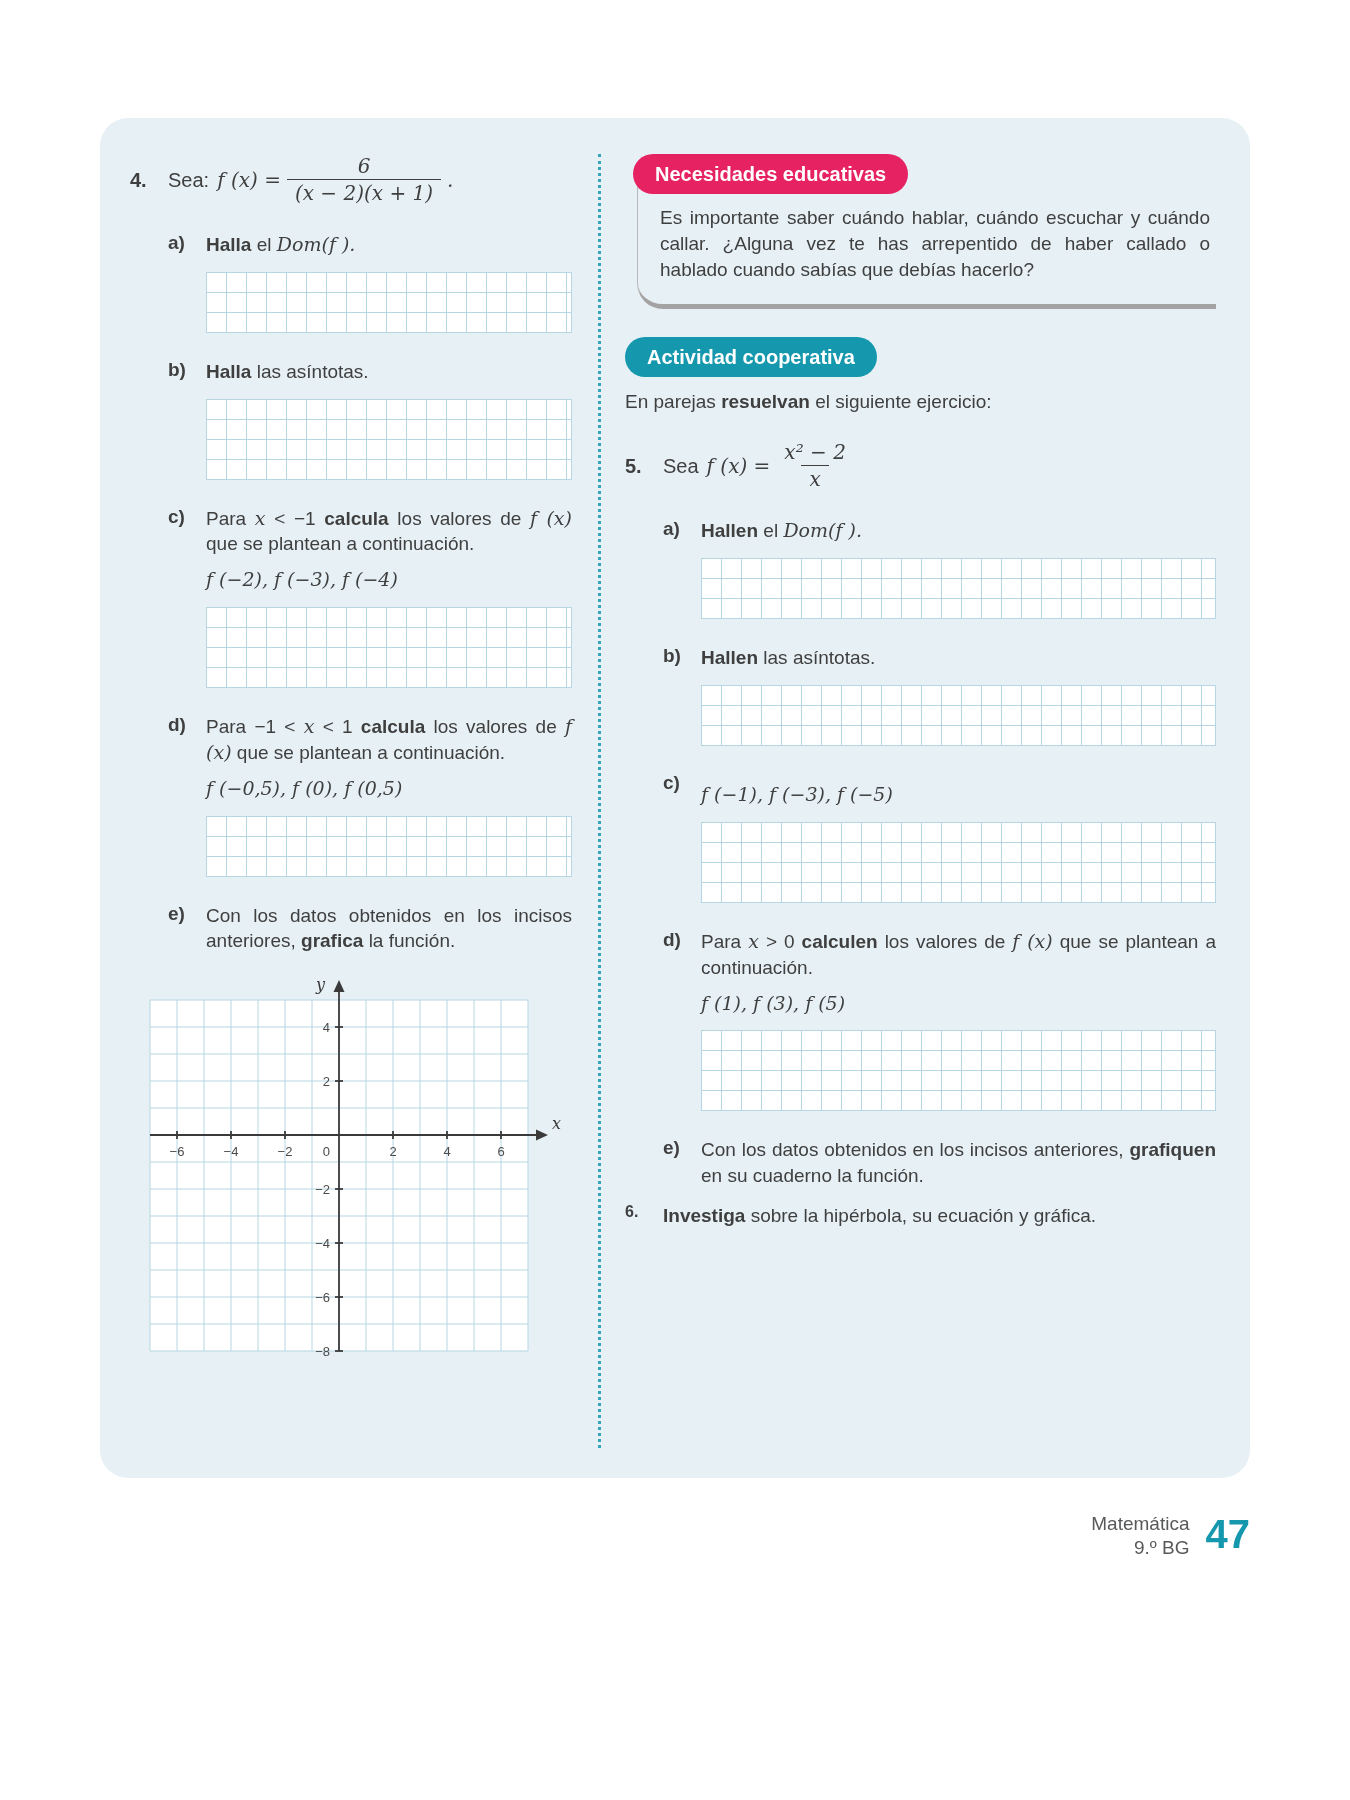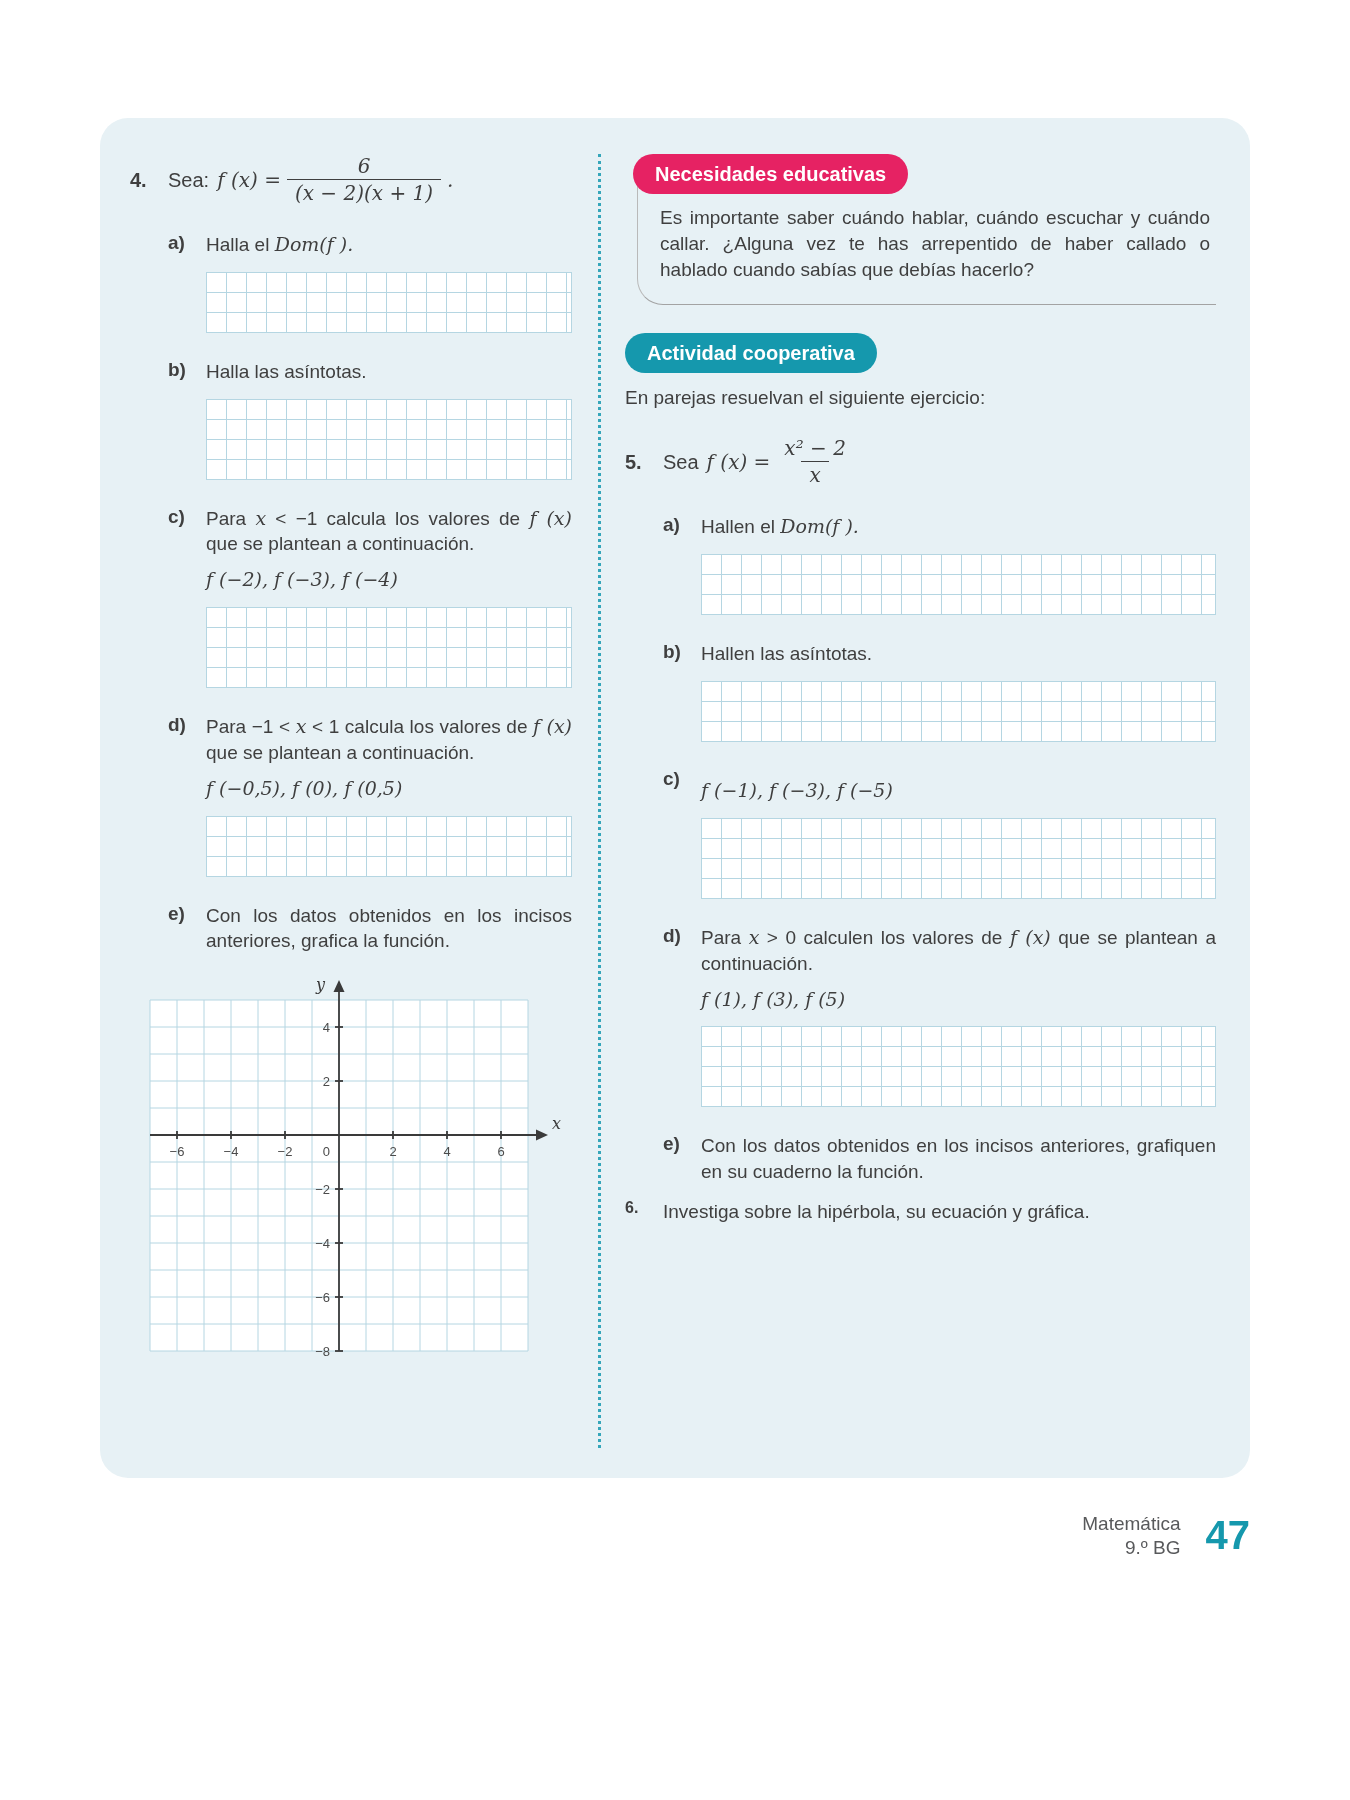--- a/index.html
+++ b/index.html
@@ -10,21 +10,21 @@
          background:var(--panel-bg,#e7f1f5);border-radius:28px;
          display:flex;padding:36px 34px 30px 30px;box-sizing:border-box;overflow:hidden;}
 
   .col-left{width:442px;flex:0 0 auto;}
   .divider{margin-left:26px;border-left:3px dotted var(--divider,#35a6ba);width:0;}
   .col-right{flex:1;padding-left:24px;min-width:0;}
 
   
   .ptext{margin:0;font-size:19px;line-height:1.36;text-align:justify;}
   .seg-n{font-weight:normal;}
-  .seg-b{font-weight:normal;}
+  .seg-b{font-weight:bold;}
   .seg-i{font-family:"DejaVu Serif",serif;font-style:italic;}
   .seg-it{font-style:italic;}
   .vals{margin-top:10px;text-align:left;}
 
   
   .item-head{display:flex;align-items:center;font-size:20px;}
   .item-num{width:38px;font-weight:bold;flex:0 0 auto;}
   .intro{margin-right:8px;}
   .math{font-family:"DejaVu Serif",serif;font-style:italic;font-size:20px;}
   .frac{display:inline-flex;flex-direction:column;align-items:center;margin:0 6px;
@@ -56,34 +56,34 @@
 
   
   .badge{display:inline-block;padding:8px 22px;border-radius:22px;color:#fff;
          font-weight:bold;font-size:20px;line-height:1.2;}
   .badge-pink{background:var(--pink,#e62263);}
   .badge-teal{background:var(--teal,#1598ad);}
 
   .needs{position:relative;}
   .needs .badge{position:relative;z-index:1;margin-left:8px;}
   .needs-body{margin-left:12px;margin-top:-21px;padding:32px 6px 20px 22px;
-              border-left:1px solid #b9b9b9;border-bottom:1px solid #a3a3a3;
+              border-left:1px solid #b9b9b9;border-bottom:5px solid #a3a3a3;
               border-bottom-left-radius:26px;font-size:19px;line-height:1.38;text-align:justify;}
 
   .coop-badge-row{margin-top:28px;}
   .coop-intro{margin-top:12px;}
 
   .item5-head{margin-top:26px;display:flex;align-items:center;font-size:20px;}
   .inda-badge-row{margin-top:32px;}
   .item6{display:flex;margin-top:14px;}
   .item6 .item-body{flex:1;min-width:0;}
   .item6 .ptext + .ptext{margin-top:6px;}
 
   
-  .footer{position:absolute;right:100px;top:1512px;display:flex;align-items:center;gap:25px;}
+  .footer{position:absolute;right:100px;top:1512px;display:flex;align-items:flex-start;gap:16px;}
   .footer-text{text-align:right;color:var(--muted,#58595b);font-size:19px;line-height:1.25;}
   .footer-page{color:var(--teal,#1598ad);font-size:40px;font-weight:bold;}
 </style>
 </head>
 <body>
 
 <div class="sheet">
   <div class="panel">
 
     <div class="col-left">

